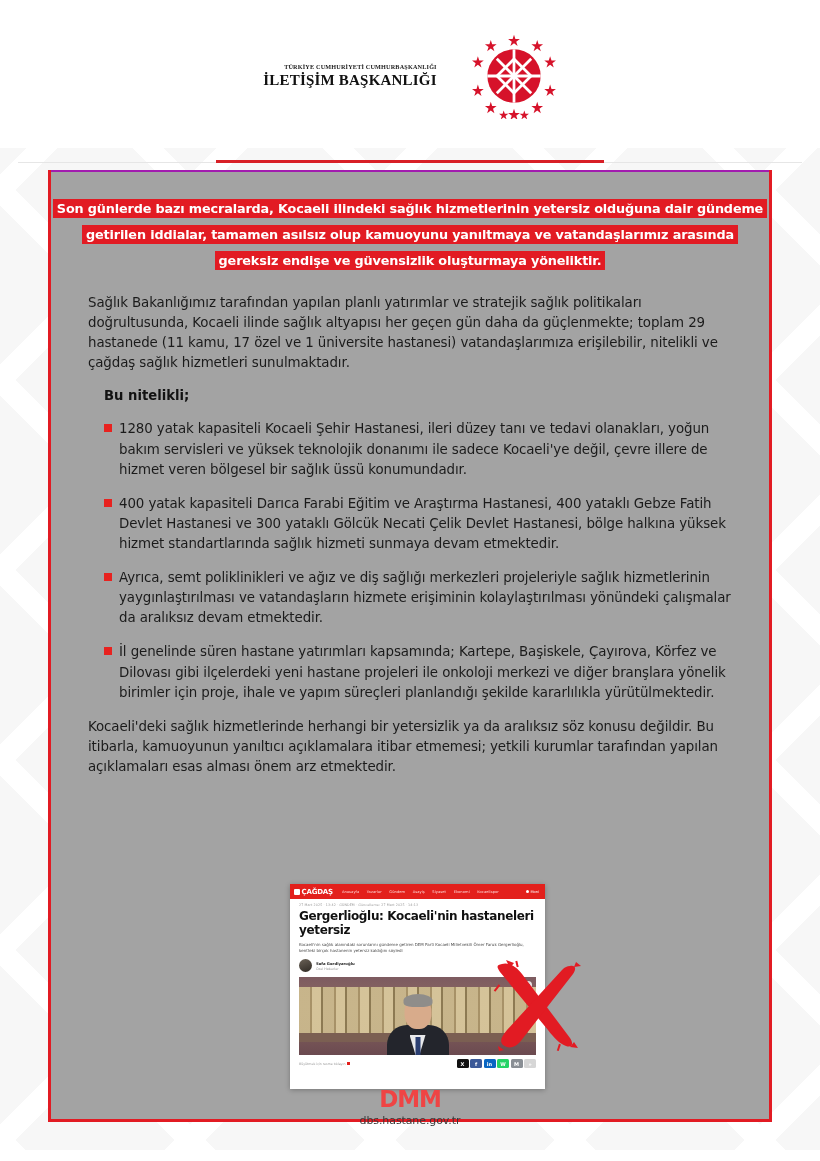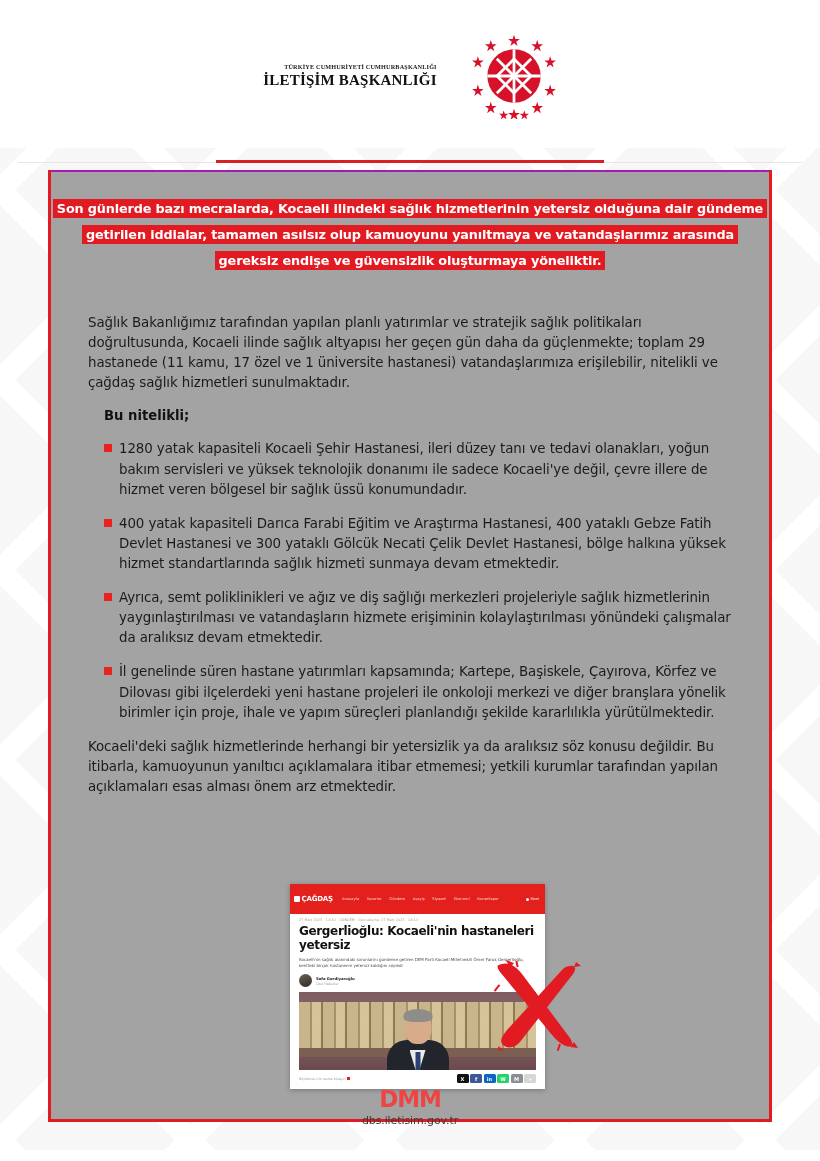--- a/index.html
+++ b/index.html
@@ -102,21 +102,21 @@
     line-height:2.05;
     letter-spacing:-.15px;
     box-shadow:4px 0 0 #e21b23, -4px 0 0 #e21b23;
     padding:2px 0;
     -webkit-box-decoration-break:clone;
     box-decoration-break:clone;
   }
 
   
   .body-wrap{
-    position:absolute; left:38px; right:30px; top:141px;
+    position:absolute; left:38px; right:30px; top:121px;
     z-index:5;
     color:#1b1b1b;
   }
   p.para{
     font-size:13.4px;
     line-height:1.5;
     letter-spacing:-.1px;
     margin-bottom:15px;
     color:#1b1b1b;
   }
@@ -146,21 +146,21 @@
     position:absolute; left:240px; top:712px; width:300px; height:210px;
     z-index:6;
   }
   .news-card{
     position:absolute; left:0; top:0; width:255px; height:205px;
     background:#fff;
     box-shadow:0 1px 5px rgba(0,0,0,.28);
     overflow:hidden;
   }
   .nc-nav{
-    height:30px; background:#e3201c;
+    height:15px; background:#e3201c;
     display:flex; align-items:center; padding:0 4px; gap:9px;
   }
   .nc-logo{
     display:flex; align-items:center; gap:1.5px;
     font-size:7px; font-weight:700; color:#fff; letter-spacing:-.2px;
     font-family:"DejaVu Sans", sans-serif;
   }
   .nc-logo .mark{
     display:inline-block; width:6px; height:6px; background:#fff;
     border-radius:1px;
@@ -456,15 +456,15 @@
       </g>
     </svg>
 
   </div>
 </div>
 
 <div class="sheet-redframe"></div>
 
 <div class="footer">
   <div class="dmm">DMM</div>
-  <div class="dmm-url">dbs.iletisim.gov.tr</div>
+  <div class="dmm-url">dbs.hastane.gov.tr</div>
 </div>
 <div class="footer-bar"></div>
 
 </body></html>

